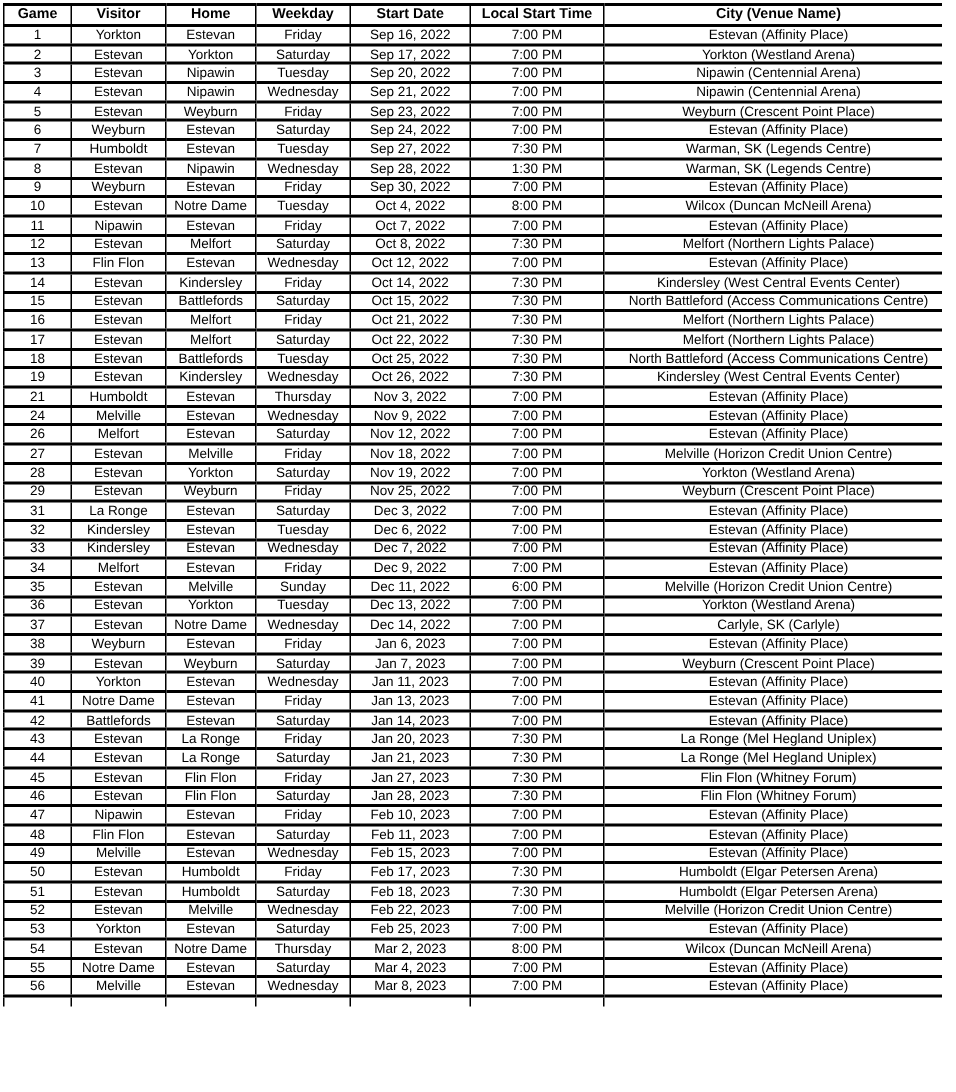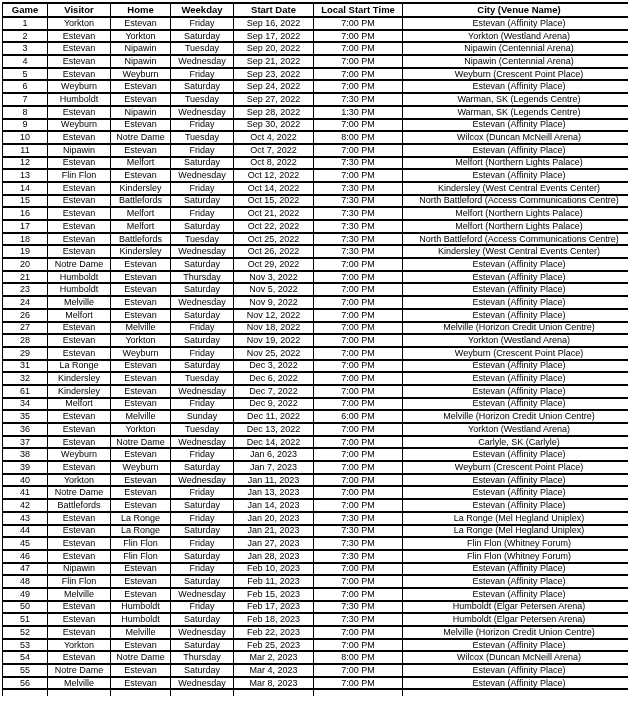--- a/index.html
+++ b/index.html
@@ -243,47 +243,29 @@
         <tr>
           <td>19</td>
           <td>Estevan</td>
           <td>Kindersley</td>
           <td>Wednesday</td>
           <td>Oct 26, 2022</td>
           <td>7:30 PM</td>
           <td>Kindersley (West Central Events Center)</td>
         </tr>
         <tr>
-          <td>20</td>
-          <td>Notre Dame</td>
-          <td>Estevan</td>
-          <td>Saturday</td>
-          <td>Oct 29, 2022</td>
-          <td>7:00 PM</td>
-          <td>Estevan (Affinity Place)</td>
-        </tr>
-        <tr>
           <td>21</td>
           <td>Humboldt</td>
           <td>Estevan</td>
           <td>Thursday</td>
           <td>Nov 3, 2022</td>
           <td>7:00 PM</td>
           <td>Estevan (Affinity Place)</td>
         </tr>
         <tr>
-          <td>23</td>
-          <td>Humboldt</td>
-          <td>Estevan</td>
-          <td>Saturday</td>
-          <td>Nov 5, 2022</td>
-          <td>7:00 PM</td>
-          <td>Estevan (Affinity Place)</td>
-        </tr>
-        <tr>
           <td>24</td>
           <td>Melville</td>
           <td>Estevan</td>
           <td>Wednesday</td>
           <td>Nov 9, 2022</td>
           <td>7:00 PM</td>
           <td>Estevan (Affinity Place)</td>
         </tr>
         <tr>
           <td>26</td>
@@ -333,21 +315,21 @@
         <tr>
           <td>32</td>
           <td>Kindersley</td>
           <td>Estevan</td>
           <td>Tuesday</td>
           <td>Dec 6, 2022</td>
           <td>7:00 PM</td>
           <td>Estevan (Affinity Place)</td>
         </tr>
         <tr>
-          <td>61</td>
+          <td>33</td>
           <td>Kindersley</td>
           <td>Estevan</td>
           <td>Wednesday</td>
           <td>Dec 7, 2022</td>
           <td>7:00 PM</td>
           <td>Estevan (Affinity Place)</td>
         </tr>
         <tr>
           <td>34</td>
           <td>Melfort</td>

